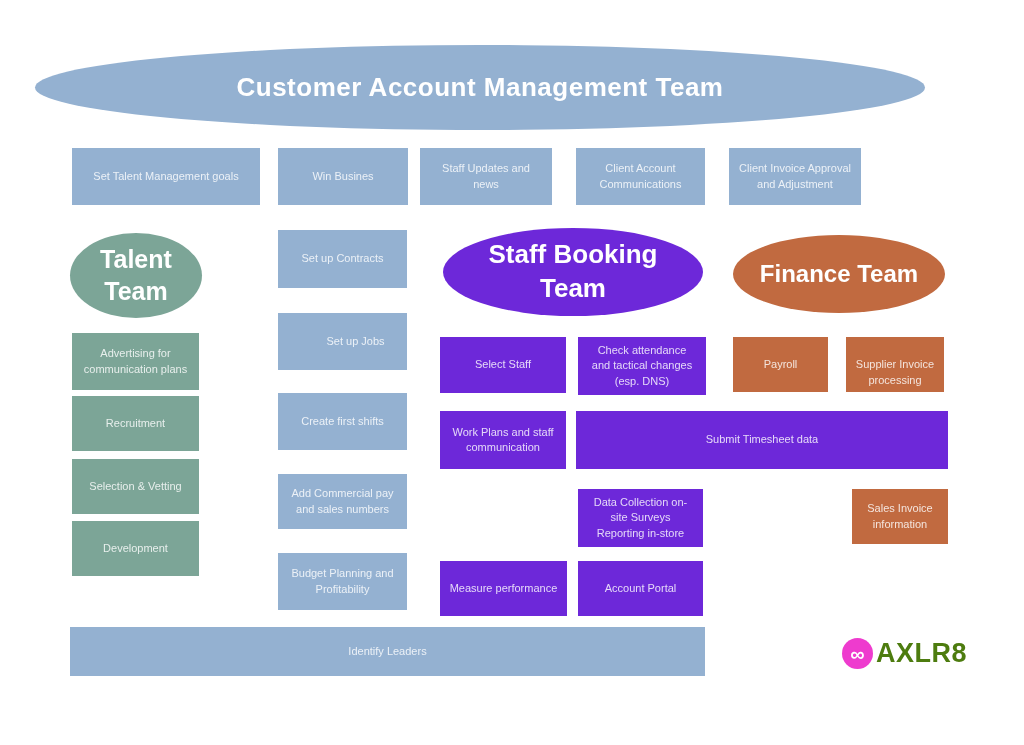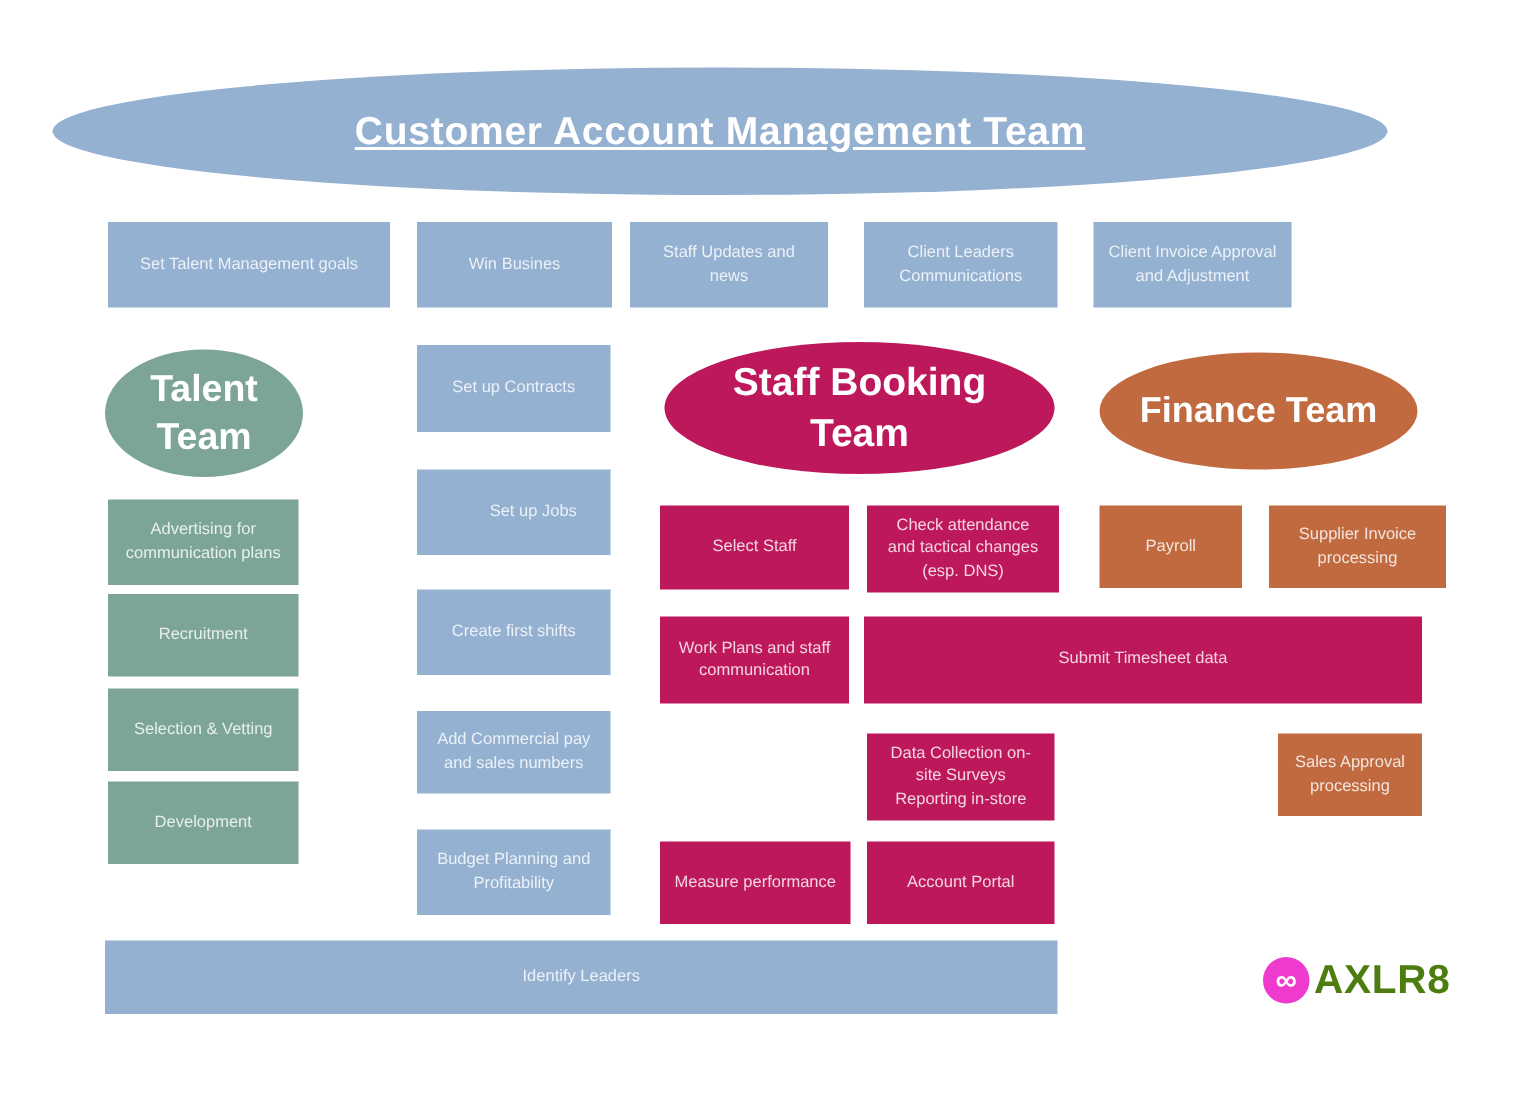--- a/index.html
+++ b/index.html
@@ -26,24 +26,24 @@
     padding: 4px 9px;
   }
   .ellipse {
     border-radius: 50%;
     color: #ffffff;
     font-weight: bold;
   }
   .ellipse .inner { display: block; }
   .blue   { background: #94b1d1; }
   .green  { background: #7ca597; }
-  .gold   { background: #be185d; }
+  .gold   { background: #6d28d9; }
   .orange { background: #c16a40; }
 
-  .main-ellipse { left: 35px; top: 45px; width: 890px; height: 85px; font-size: 26px; letter-spacing: 0.5px; text-decoration: underline; }
+  .main-ellipse { left: 35px; top: 45px; width: 890px; height: 85px; font-size: 26px; letter-spacing: 0.5px; }
   .talent-ellipse { left: 70px; top: 233px; width: 132px; height: 85px; font-size: 25px; line-height: 1.25; }
   .talent-ellipse .inner { width: 100px; }
   .booking-ellipse { left: 443px; top: 228px; width: 260px; height: 88px; font-size: 26px; line-height: 1.3; }
   .booking-ellipse .inner { width: 200px; }
   .finance-ellipse { left: 733px; top: 235px; width: 212px; height: 78px; font-size: 24px; }
 
   
   .r1b1 { left: 72px;  top: 148px; width: 188px; height: 57px; }
   .r1b2 { left: 278px; top: 148px; width: 130px; height: 57px; }
   .r1b3 { left: 420px; top: 148px; width: 132px; height: 57px; }
@@ -68,21 +68,21 @@
   .s2 { left: 578px; top: 337px; width: 128px; height: 58px; }
   .s3 { left: 440px; top: 411px; width: 126px; height: 58px; }
   .s4 { left: 576px; top: 411px; width: 372px; height: 58px; }
   .s5 { left: 440px; top: 489px; width: 126px; height: 58px; }
   .s6 { left: 578px; top: 489px; width: 125px; height: 58px; }
   .s7 { left: 440px; top: 561px; width: 127px; height: 55px; }
   .s8 { left: 578px; top: 561px; width: 125px; height: 55px; }
 
   
   .f1 { left: 733px; top: 337px; width: 95px; height: 55px; }
-  .f2 { left: 846px; top: 337px; width: 118px; height: 55px; }
+  .f2 { left: 846px; top: 337px; width: 98px; height: 55px; align-items: flex-end; }
   .f3 { left: 852px; top: 489px; width: 96px; height: 55px; }
 
   
   .footer-bar { left: 70px; top: 627px; width: 635px; height: 49px; }
 
   
   .logo {
     position: absolute;
     left: 842px; top: 638px;
     display: flex;
@@ -120,21 +120,21 @@
   <div class="shape task blue r1b1">
       <span>Set Talent Management goals</span>
     </div>
   <div class="shape task blue r1b2">
       <span>Win Busines</span>
     </div>
   <div class="shape task blue r1b3">
       <span>Staff Updates and news</span>
     </div>
   <div class="shape task blue r1b4">
-      <span>Client Leaders Communications</span>
+      <span>Client Account Communications</span>
     </div>
   <div class="shape task blue r1b5">
       <span>Client Invoice Approval and Adjustment</span>
     </div>
 
   <div class="shape ellipse green talent-ellipse">
     <span class="inner">Talent Team</span>
   </div>
   <div class="shape task green t1">
       <span>Advertising for communication plans</span>
@@ -193,21 +193,21 @@
   <div class="shape ellipse orange finance-ellipse">
     <span class="inner">Finance Team</span>
   </div>
   <div class="shape task orange f1">
       <span>Payroll</span>
     </div>
   <div class="shape task orange f2">
       <span>Supplier Invoice processing</span>
     </div>
   <div class="shape task orange f3">
-      <span>Sales Approval processing</span>
+      <span>Sales Invoice information</span>
     </div>
 
   <div class="shape task blue footer-bar">
       <span>Identify Leaders</span>
     </div>
 
   <div class="logo">
     <span class="logo-mark">∞</span>
     <span class="logo-text">AXLR8</span>
   </div>

